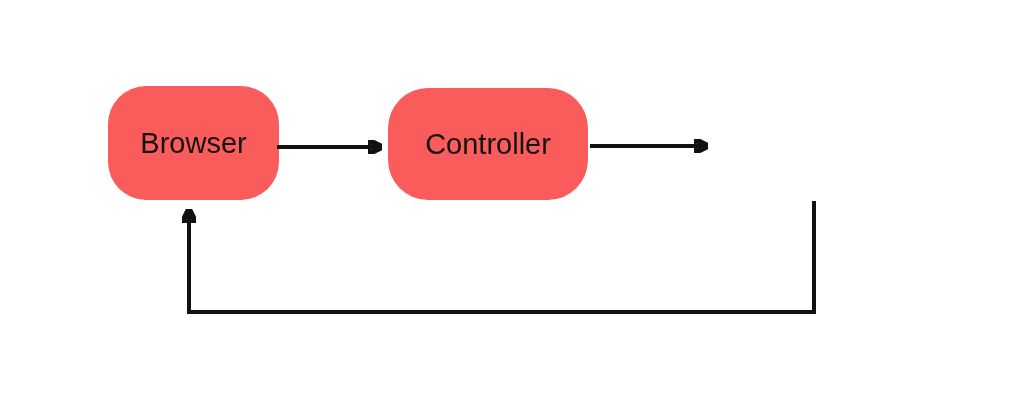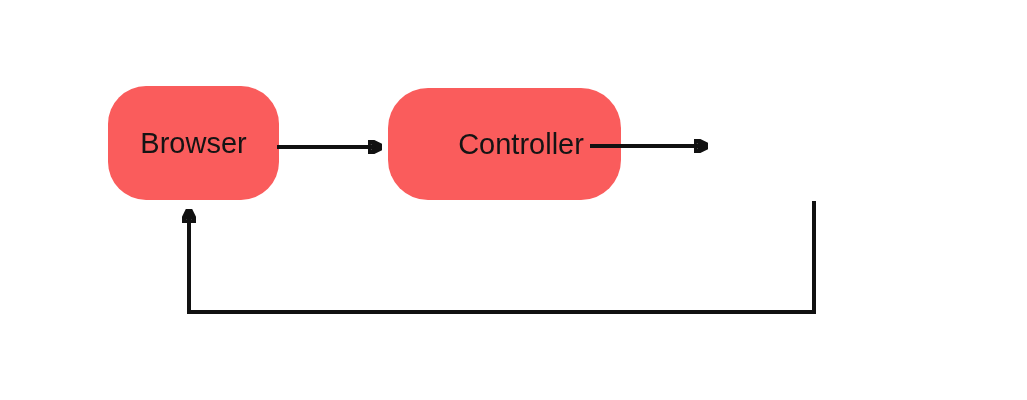--- a/index.html
+++ b/index.html
@@ -28,21 +28,21 @@
     line-height: 1.6;
   }
   #node-browser {
     left: 108px; top: 86px;
     width: 171px; height: 114px;
     border-radius: 38px;
     text-align: center;
   }
   #node-controller {
     left: 388px; top: 88px;
-    width: 200px; height: 112px; padding-left: 33px;
+    width: 200px; height: 112px;
   }
   #node-dynamic-view-tools {
     left: 714px; top: 87px;
     width: 199px; height: 113px;
   }
   #node-dynamic-view-tools .node-label {
     width: 170px; 
   }
   .node-label {
     display: inline-block;

